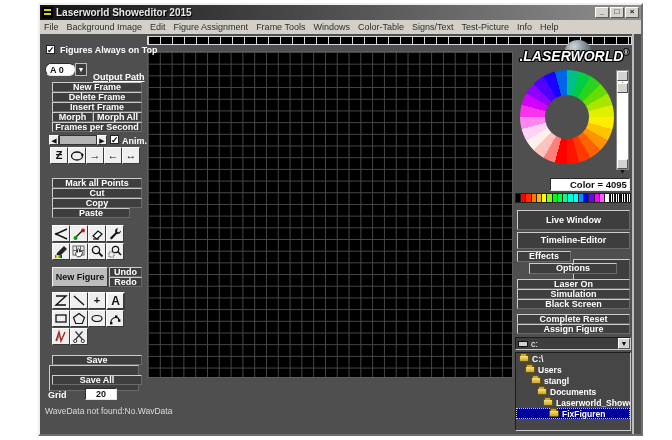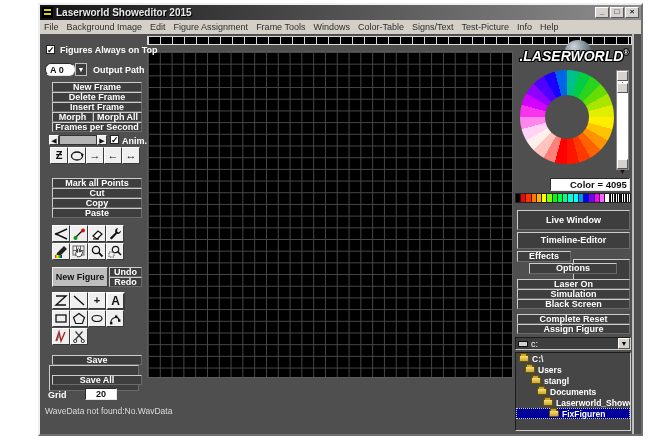--- a/index.html
+++ b/index.html
@@ -136,21 +136,21 @@
 
     <div id="frame-strip"></div>
     <div id="canvas"></div>
     <div id="divider"></div>
 
     <span class="cb" style="left:6px;top:11px;">✓</span>
     <span class="lbl" style="position:absolute;left:20px;top:11px;">Figures Always on Top</span>
 
     <div class="field" id="out-field">A 0</div>
     <div id="out-arrow">▼</div>
-    <span class="lbl" style="position:absolute;left:53px;top:31px;">Output Path</span>
+    <span class="lbl" style="position:absolute;left:53px;top:38px;text-decoration:underline;">Output Path</span>
 
     <div class="dbtn" style="left:12px;top:48px;width:90px;height:10px;">New Frame</div>
     <div class="dbtn" style="left:12px;top:58px;width:90px;height:10px;">Delete Frame</div>
     <div class="dbtn" style="left:12px;top:68px;width:90px;height:10px;">Insert Frame</div>
     <div class="dbtn" style="left:12px;top:78px;width:41px;height:10px;">Morph</div>
     <div class="dbtn" style="left:53px;top:78px;width:49px;height:10px;">Morph All</div>
     <div class="dbtn" style="left:12px;top:88px;width:90px;height:10px;">Frames per Second</div>
 
     <div class="wbtn" style="left:9px;top:101px;width:10px;height:10px;">
         <span class="arrow-glyph">◀</span>
@@ -177,21 +177,21 @@
     <div class="wbtn" style="left:64px;top:113px;width:18px;height:17px;">
         <span class="glyph">←</span>
       </div>
     <div class="wbtn" style="left:82px;top:113px;width:18px;height:17px;">
         <span class="glyph">↔</span>
       </div>
 
     <div class="dbtn" style="left:12px;top:144px;width:90px;height:10px;">Mark all Points</div>
     <div class="dbtn" style="left:12px;top:154px;width:90px;height:10px;">Cut</div>
     <div class="dbtn" style="left:12px;top:164px;width:90px;height:10px;">Copy</div>
-    <div class="dbtn" style="left:12px;top:174px;width:90px;height:10px;">Paste</div>
+    <div class="dbtn" style="left:12px;top:174px;width:78px;height:10px;">Paste</div>
 
     <div class="wbtn" style="left:12px;top:191px;width:18px;height:17px;">
       <svg class="tool-icon-svg" width="14" height="12" viewBox="0 0 14 12">
           <path d="M13 1L2 6l11 5" fill="none" stroke="#111" stroke-width="1.4"></path>
           <circle cx="2.5" cy="6" r="1.3" fill="#111"></circle>
         </svg>
     </div>
     <div class="wbtn" style="left:30px;top:191px;width:18px;height:17px;">
       <svg class="tool-icon-svg" width="14" height="12" viewBox="0 0 14 12">
           <line x1="3" y1="10" x2="11" y2="2" stroke="#111" stroke-width="1.2"></line>

